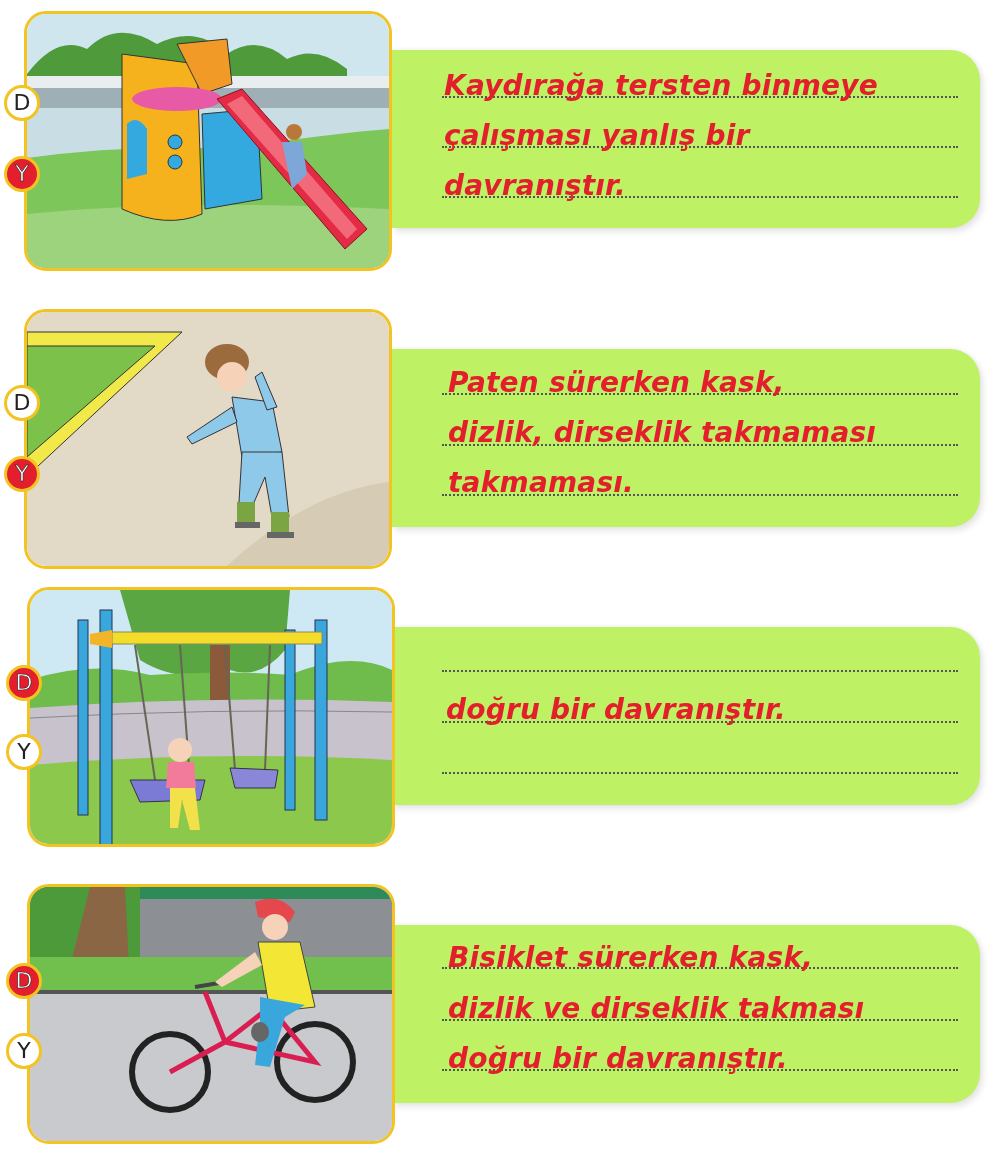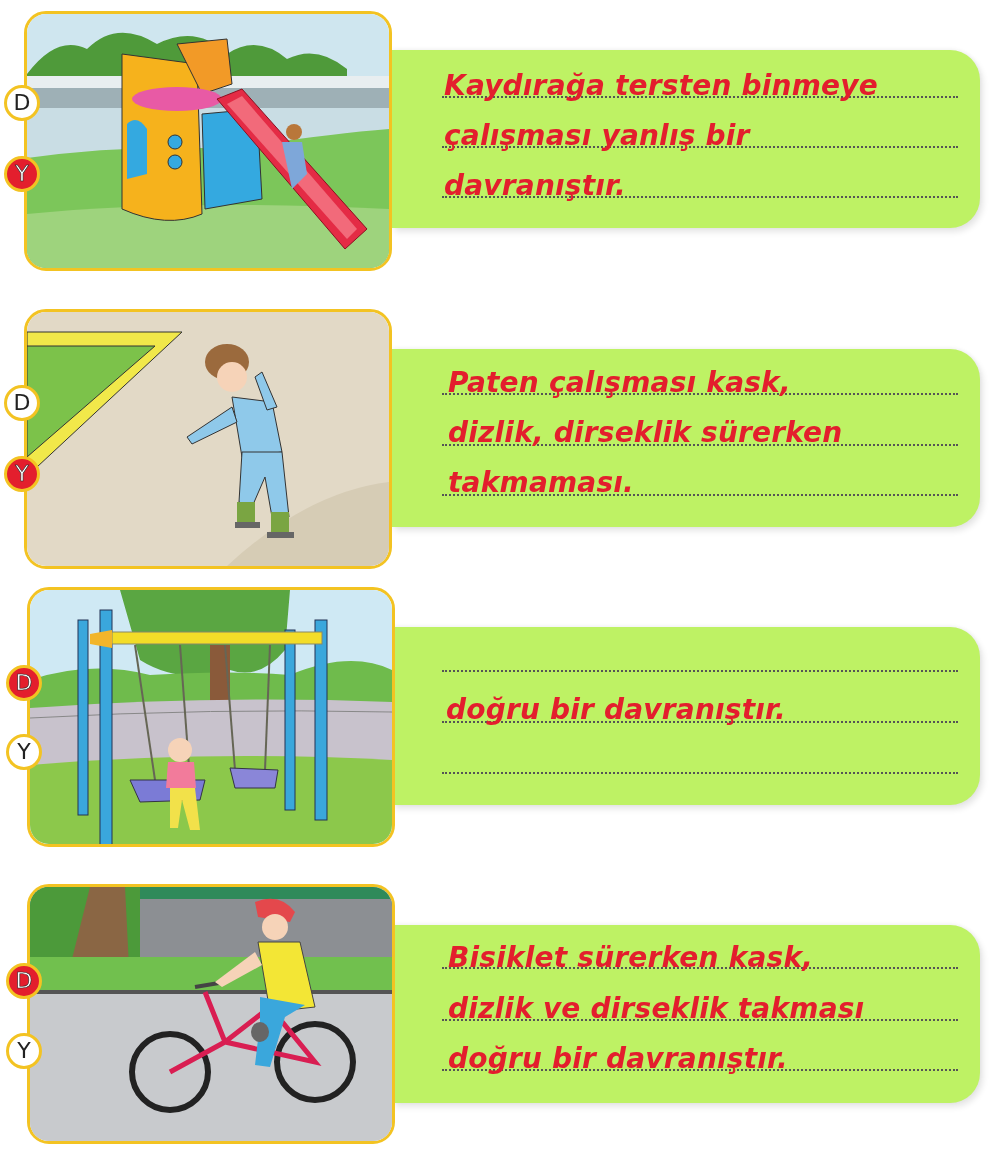--- a/index.html
+++ b/index.html
@@ -74,22 +74,22 @@
   </div>
   <div class="badge off" style="left:4px; top:85px;">D</div>
   <div class="badge on" style="left:4px; top:156px;">Y</div>
 </div>
 
 <div class="item" style="top:0;">
   <div class="answer-box" style="top:349px;">
     <div class="line" style="top:44px;"></div>
     <div class="line" style="top:95px;"></div>
     <div class="line" style="top:145px;"></div>
-    <p class="ans-text" style="top:8px; left:56px;">Paten çalışması kask,</p>
-    <p class="ans-text" style="top:58px; left:56px;">dizlik, dirseklik sürerken</p>
+    <p class="ans-text" style="top:8px; left:56px;">Paten sürerken kask,</p>
+    <p class="ans-text" style="top:58px; left:56px;">dizlik, dirseklik takmaması</p>
     <p class="ans-text" style="top:108px; left:56px;">takmaması.</p>
   </div>
   <div class="picture" style="left:24px; top:309px;">
     <svg viewBox="0 0 362 254" preserveAspectRatio="none">
       <rect x="0" y="0" width="362" height="254" fill="#e2d9c6"></rect>
       <path d="M200 254 Q280 180 362 170 L362 254 Z" fill="#d6ccb5"></path>
       <path d="M0 20 L155 20 L10 155 L0 155 Z" fill="#f1e84a" stroke="#333" stroke-width="1"></path>
       <path d="M0 34 L128 34 L0 145 Z" fill="#7cc24a" stroke="#333" stroke-width="1"></path>
 
       <ellipse cx="200" cy="50" rx="22" ry="18" fill="#9b6a3d"></ellipse>

